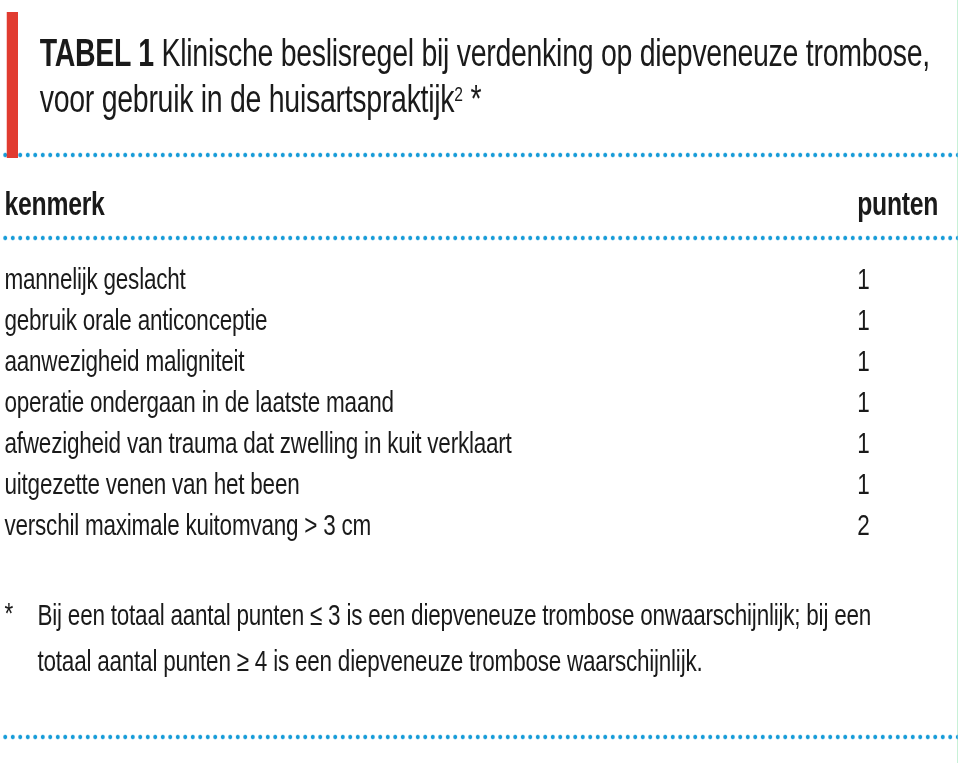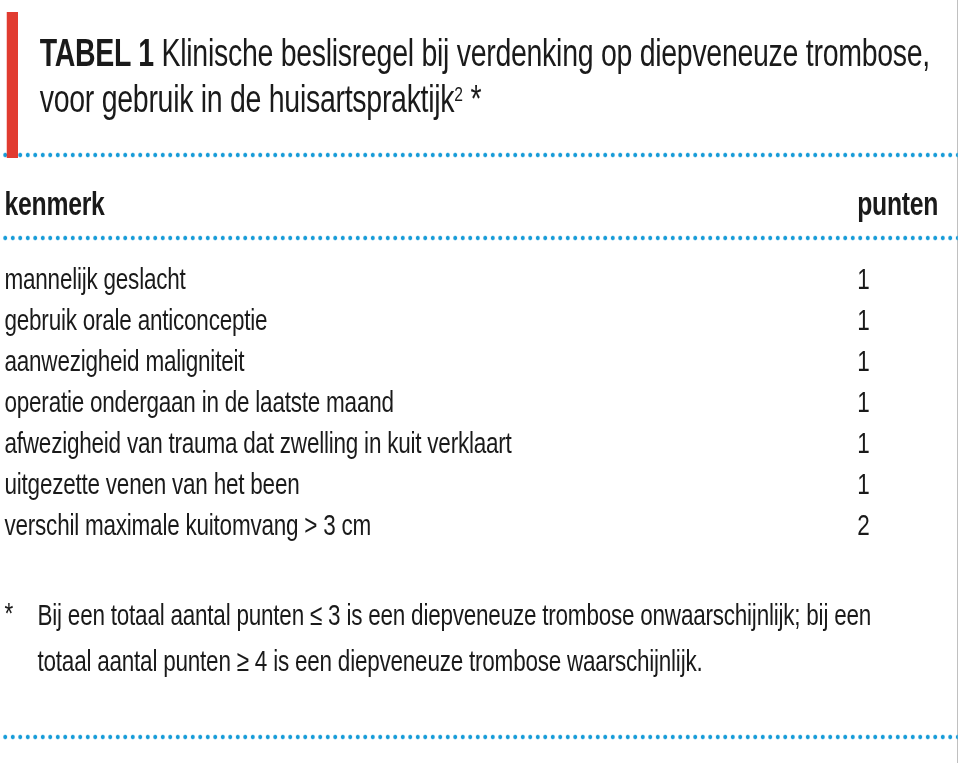--- a/index.html
+++ b/index.html
@@ -5,21 +5,21 @@
   html, body {
     margin: 0;
     padding: 0;
     background: #ffffff;
   }
   .canvas {
     position: relative;
     width: 958px;
     height: 763px;
     overflow: hidden;
-    background: #000000;
+    background: #22c55e;
     font-family: "Liberation Sans", sans-serif;
     color: #1a1a1a;
   }
   
   .page {
     position: absolute;
     left: 0;
     top: 0;
     width: 1277px;
     height: 763px;

